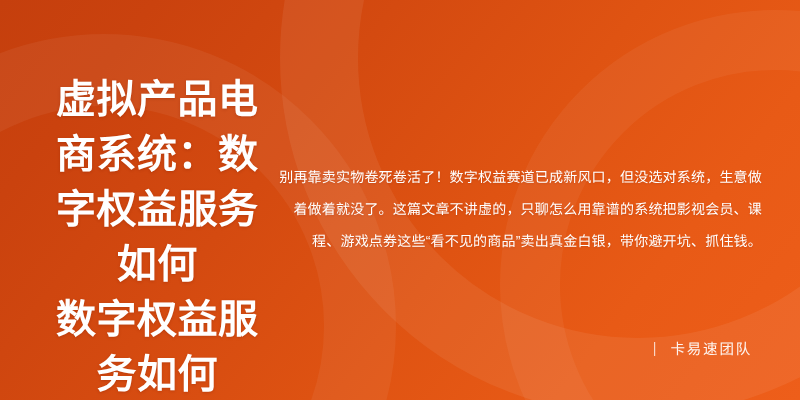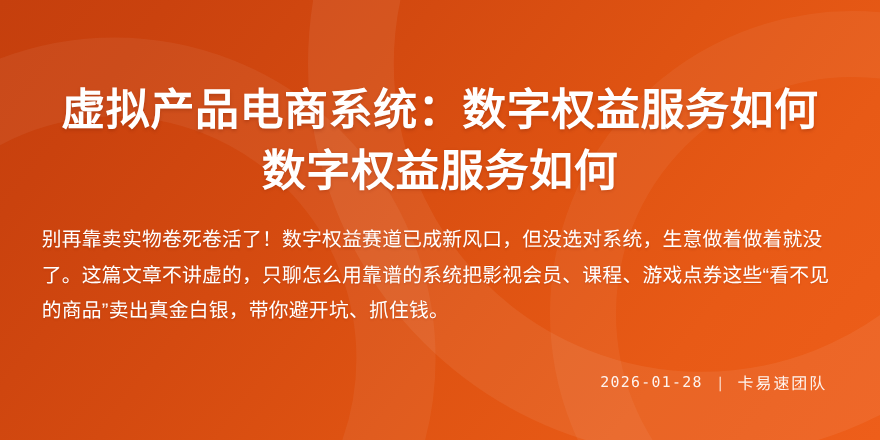--- a/index.html
+++ b/index.html
@@ -58,21 +58,21 @@
 
   
   .content {
     position: relative;
     z-index: 3;
     width: 100%;
     height: 100%;
     box-sizing: border-box;
     padding: 0 38px;
     display: flex;
-    flex-direction: column;
+    flex-direction: row;
     align-items: center;
   }
 
   .title {
     margin: 0;
     padding-top: 74px;
     text-align: center;
     color: #ffffff;
     font-size: 40px;
     line-height: 55px;
@@ -81,23 +81,23 @@
     text-shadow: 0 1px 3px rgba(120, 30, 0, 0.28);
     max-width: 730px;
   }
   .title .line2 {
     display: block;
   }
 
   .subtitle {
     margin: 0;
     padding-top: 18px;
-    text-align: left;
+    text-align: right;
     color: #ffffff;
-    font-size: 18px;
+    font-size: 14px;
     line-height: 32px;
     letter-spacing: 0.2px;
     max-width: 740px;
     text-shadow: 0 1px 2px rgba(120, 30, 0, 0.2);
   }
 
   .footer {
     position: absolute;
     right: 48px;
     bottom: 42px;
@@ -137,18 +137,17 @@
     <h1 class="title">
       <span class="line1">虚拟产品电商系统：数字权益服务如何</span>
       <span class="line2">数字权益服务如何</span>
     </h1>
 
     <p class="subtitle">别再靠卖实物卷死卷活了！数字权益赛道已成新风口，但没选对系统，生意做着做着就没了。这篇文章不讲虚的，只聊怎么用靠谱的系统把影视会员、课程、游戏点券这些“看不见的商品”卖出真金白银，带你避开坑、抓住钱。</p>
 
   </div>
 
   <div class="footer">
-    <span class="date">2026-01-28</span>
     <span class="sep">|</span>
     <span class="team">卡易速团队</span>
   </div>
 
 </div>
 
 </body></html>

